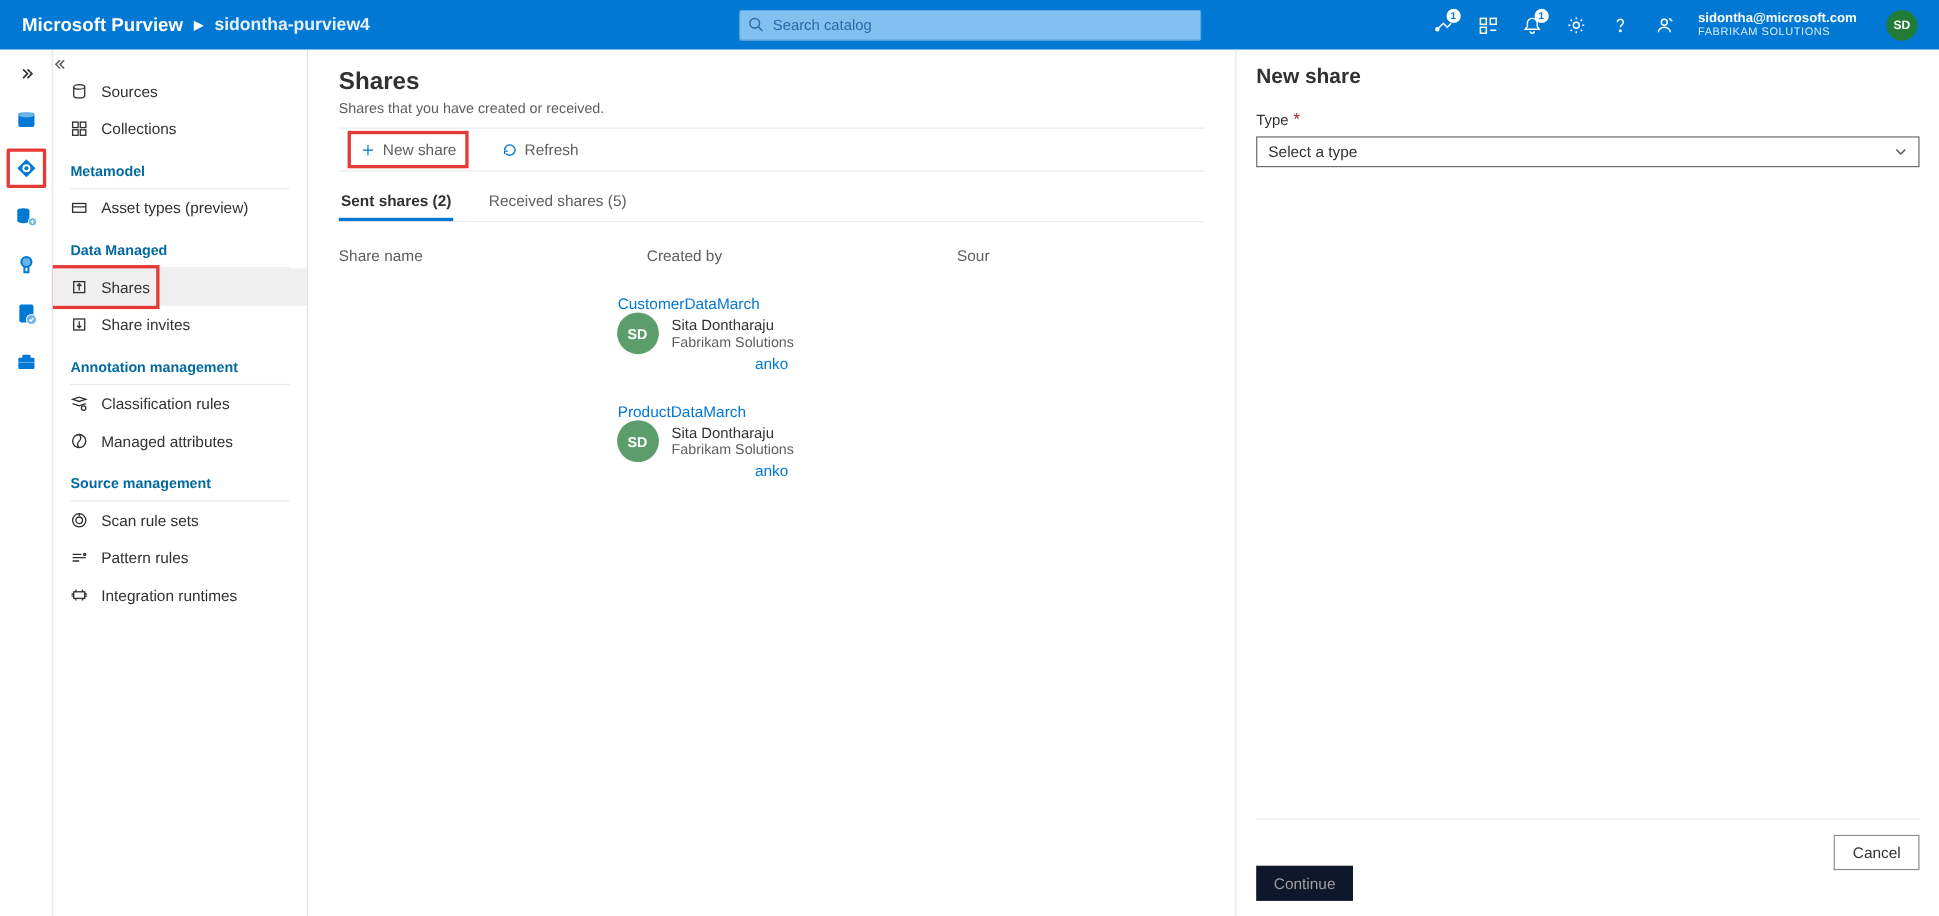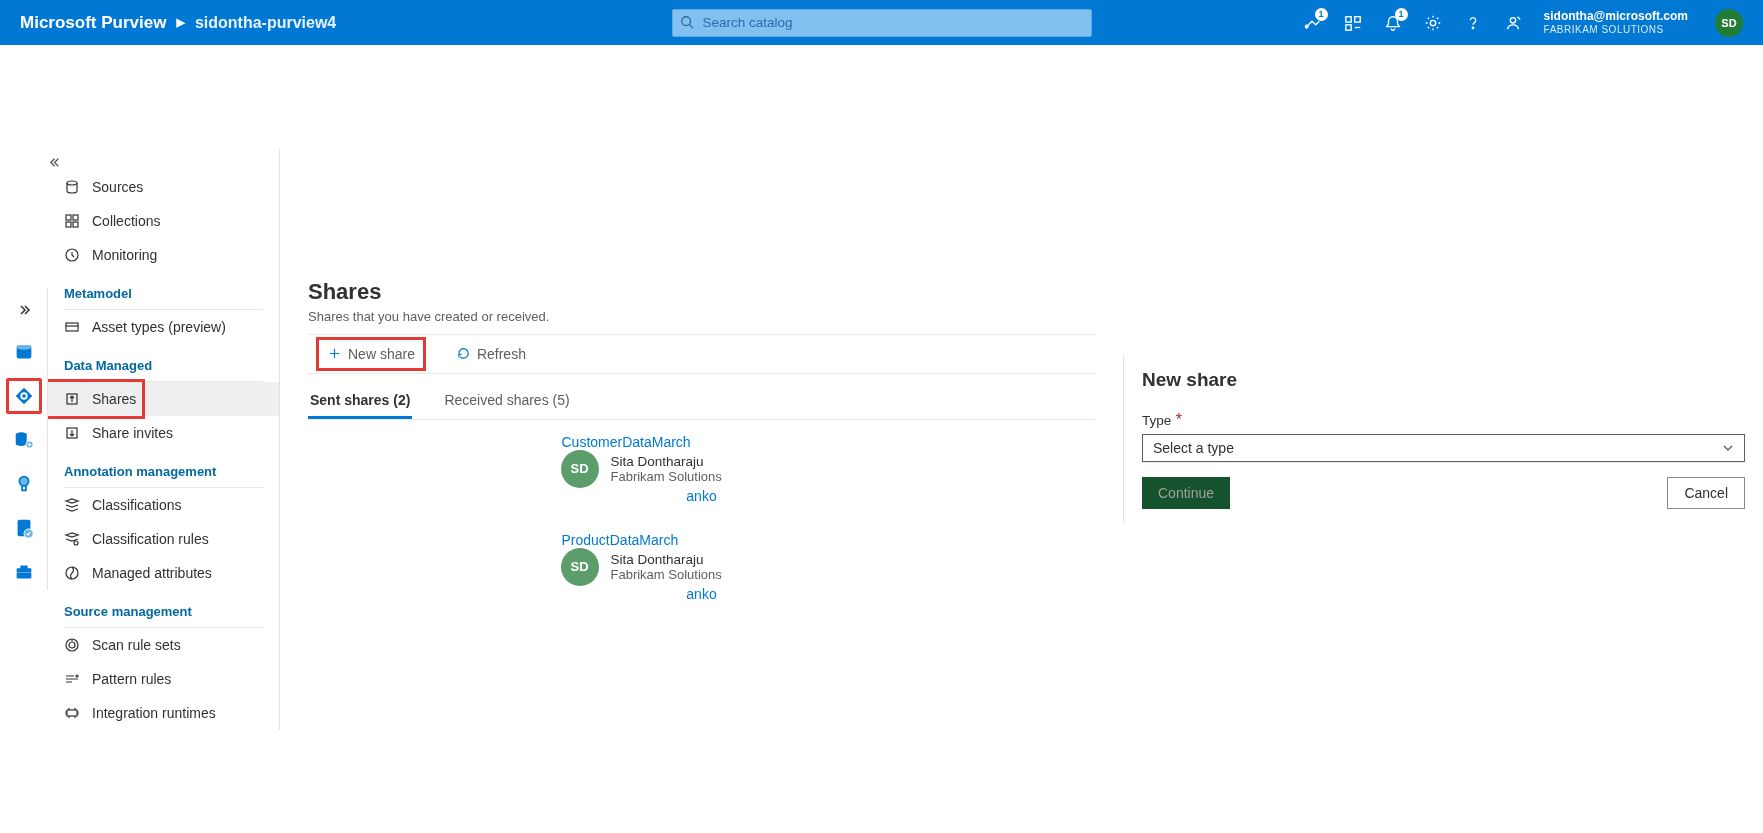--- a/index.html
+++ b/index.html
@@ -107,21 +107,20 @@
       font-weight: 600;
       display: flex;
       align-items: center;
       justify-content: center;
       margin-left: 5px;
     }
     
     .body-area {
       display: flex;
       height: calc(100% - 45px);
-      align-items: center;
     }
     
     .rail {
       width: 48px;
       border-right: 1px solid #e1e1e1;
       display: flex;
       flex-direction: column;
       align-items: center;
       padding-top: 6px;
       gap: 8px;
@@ -328,23 +327,24 @@
       border-top: 1px solid #eaeaea;
       padding-top: 14px;
     }
     .btn {
       height: 32px;
       padding: 0 16px;
       font-size: 14px;
       cursor: pointer;
     }
     .btn-disabled {
-      background: #14532d;
+      background: #0f172a;
       color: #a19f9d;
       border: none;
+      margin-top: 28px;
     }
     .btn-default {
       background: #fff;
       color: #323130;
       border: 1px solid #8a8886;
     }
     svg { display: block; }
   </style>
 </head>
 <body>
@@ -482,27 +482,20 @@
     </div>
     <div class="nav-link">
       <svg class="nav-icon" viewBox="0 0 16 16" fill="none" stroke="currentColor" stroke-width="1.2">
           <rect x="2" y="2" width="5" height="5"></rect>
           <rect x="9" y="2" width="5" height="5"></rect>
           <rect x="2" y="9" width="5" height="5"></rect>
           <rect x="9" y="9" width="5" height="5"></rect>
         </svg>
       <span>Collections</span>
     </div>
-    <div class="nav-link">
-      <svg class="nav-icon" viewBox="0 0 16 16" fill="none" stroke="currentColor" stroke-width="1.2">
-          <circle cx="8" cy="8" r="6"></circle>
-          <path d="M8 5v3l2 2"></path>
-        </svg>
-      <span>Monitoring</span>
-    </div>
 
     <div class="nav-section">Metamodel</div>
     <div class="nav-divider"></div>
     <div class="nav-link">
       <svg class="nav-icon" viewBox="0 0 16 16" fill="none" stroke="currentColor" stroke-width="1.2">
           <rect x="2" y="4" width="12" height="8"></rect>
           <path d="M2 7h12"></path>
         </svg>
       <span>Asset types (preview)</span>
     </div>
@@ -520,27 +513,20 @@
     <div class="nav-link">
       <svg class="nav-icon" viewBox="0 0 16 16" fill="none" stroke="currentColor" stroke-width="1.2">
           <rect x="3" y="3" width="10" height="10"></rect>
           <path d="M8 5v6M6 9l2 2 2-2"></path>
         </svg>
       <span>Share invites</span>
     </div>
 
     <div class="nav-section">Annotation management</div>
     <div class="nav-divider"></div>
-    <div class="nav-link">
-      <svg class="nav-icon" viewBox="0 0 16 16" fill="none" stroke="currentColor" stroke-width="1.2">
-          <path d="M2 4l6-2 6 2-6 2z"></path>
-          <path d="M2 8l6 2 6-2M2 12l6 2 6-2"></path>
-        </svg>
-      <span>Classifications</span>
-    </div>
     <div class="nav-link">
       <svg class="nav-icon" viewBox="0 0 16 16" fill="none" stroke="currentColor" stroke-width="1.2">
           <path d="M2 4l6-2 6 2-6 2z"></path>
           <path d="M2 8l6 2 6-2"></path>
           <circle cx="12" cy="12" r="2"></circle>
         </svg>
       <span>Classification rules</span>
     </div>
     <div class="nav-link">
       <svg class="nav-icon" viewBox="0 0 16 16" fill="none" stroke="currentColor" stroke-width="1.2">
@@ -594,20 +580,25 @@
           </svg>
         <span>Refresh</span>
       </div>
     </div>
 
     <div class="tabs">
       <div class="tab active">Sent shares (2)</div>
       <div class="tab">Received shares (5)</div>
     </div>
 
+    <div class="table-head">
+      <div class="col1">Share name</div>
+      <div class="col2">Created by</div>
+      <div class="col3">Sour</div>
+    </div>
 
     <div class="row">
       <div class="col1">CustomerDataMarch</div>
       <div class="col2 user-cell">
         <div class="ucell-avatar">SD</div>
         <div>
           <div class="ucell-name">Sita Dontharaju</div>
           <div class="ucell-org">Fabrikam Solutions</div>
         </div>
       </div>

